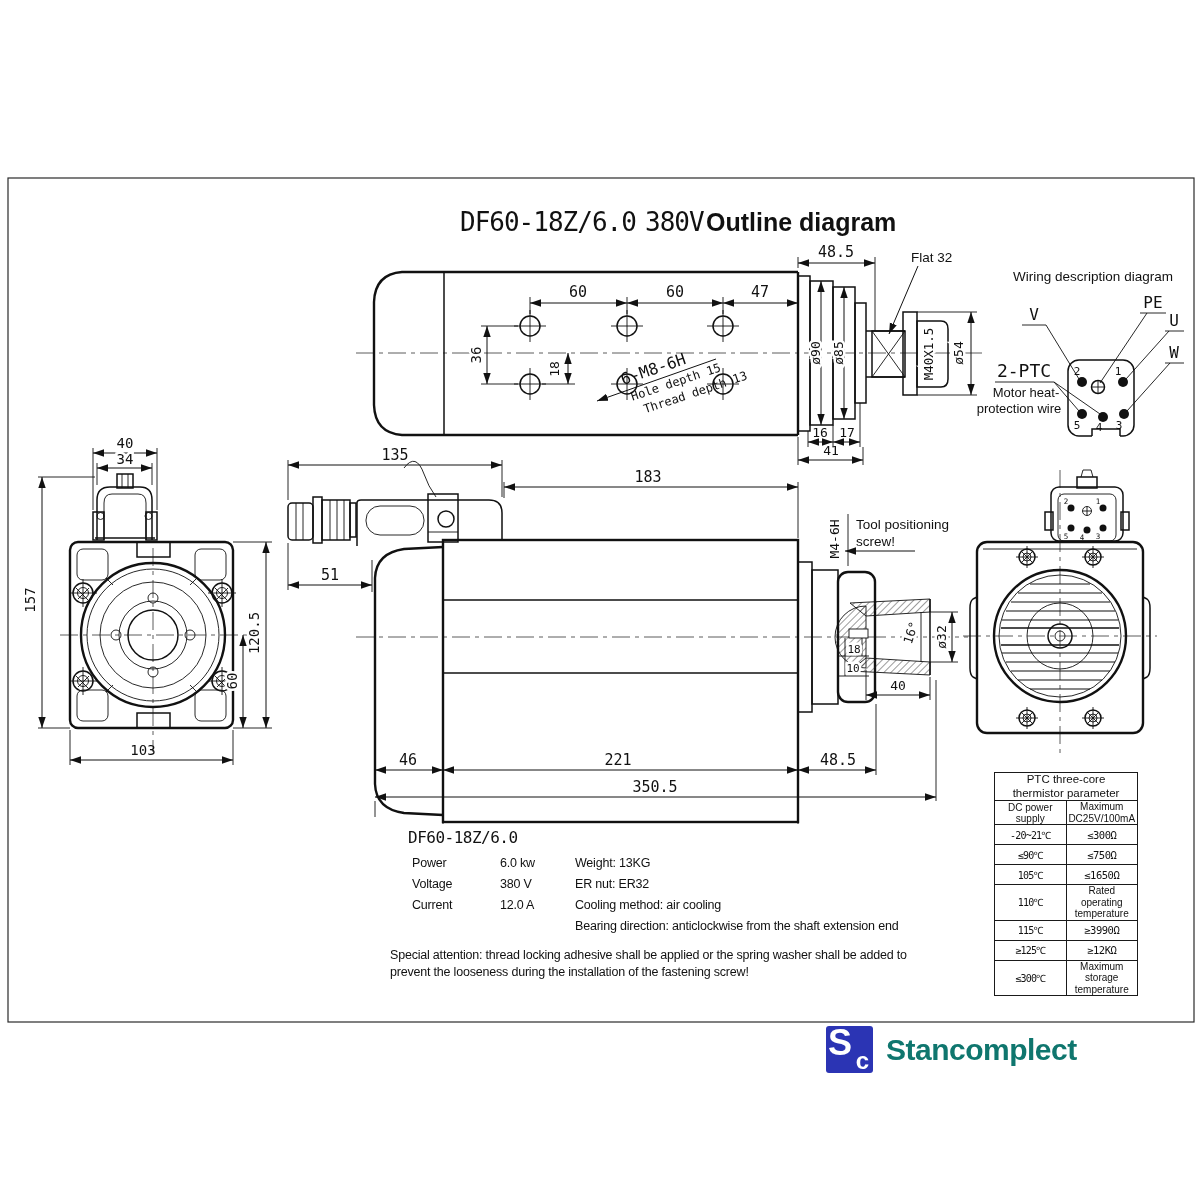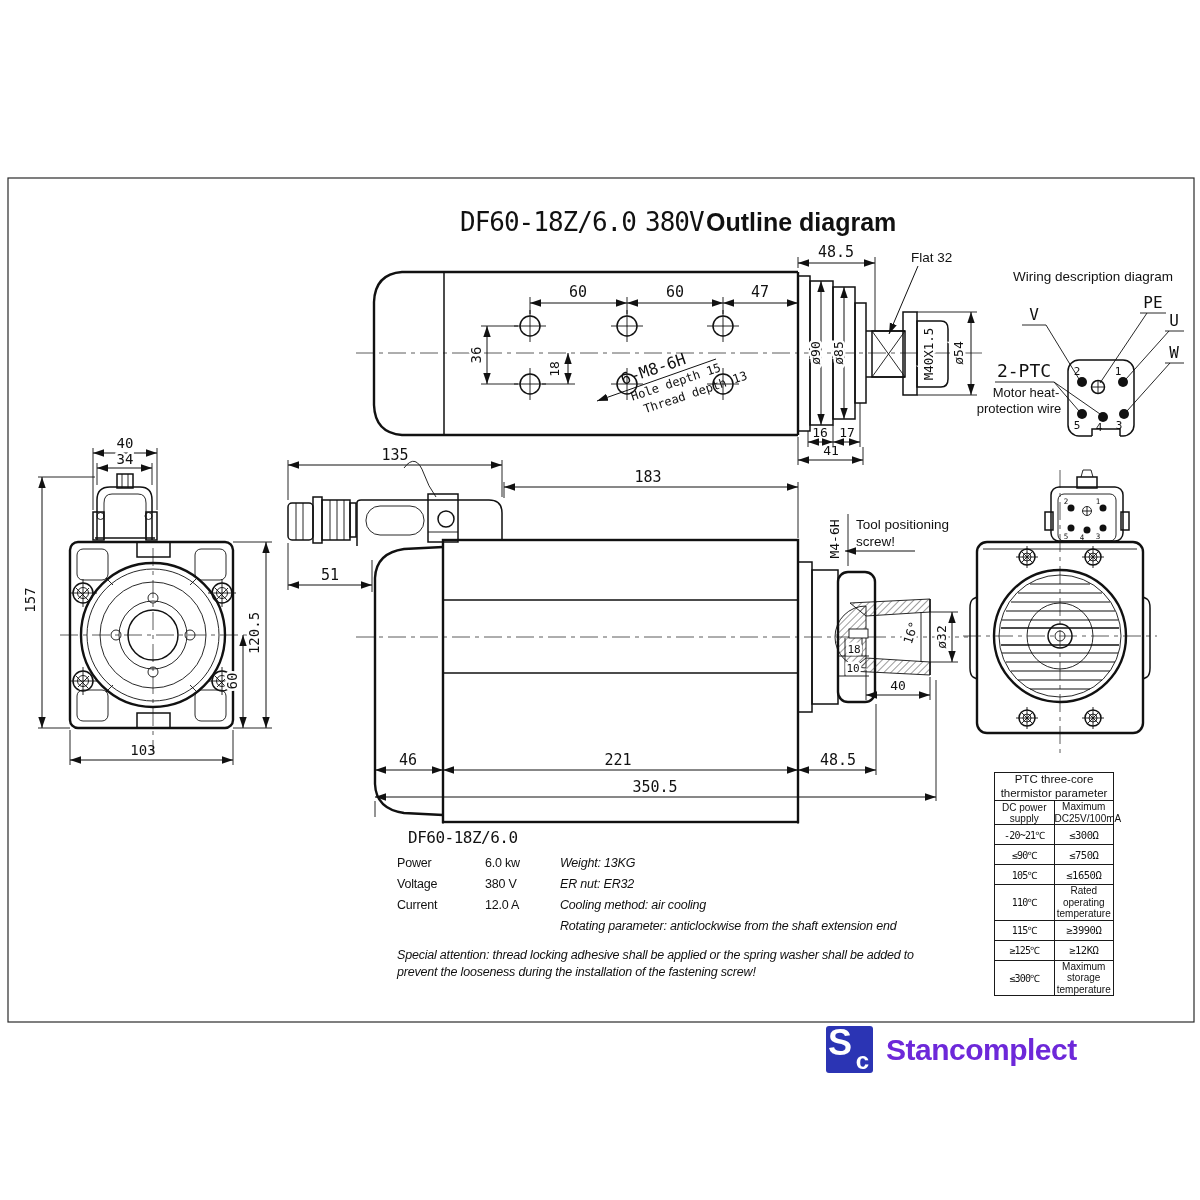--- a/index.html
+++ b/index.html
@@ -14,39 +14,39 @@
   .bold{stroke:#111;stroke-width:2.4;fill:none;}
   .dim{stroke:#111;stroke-width:1;fill:none;marker-start:url(#arr);marker-end:url(#arr);}
   .dime{stroke:#111;stroke-width:1;fill:none;marker-end:url(#arr);}
   .dims{stroke:#111;stroke-width:1;fill:none;marker-start:url(#arr);}
   .cl{stroke:#333;stroke-width:0.8;fill:none;stroke-dasharray:18 5 4 5;}
   .pin{fill:#111;stroke:none;}
   
   .specs{position:absolute;left:390px;top:828px;width:600px;font-size:12.5px;letter-spacing:-0.2px;}
   .specs-model{margin-left:18px;font-family:"DejaVu Sans Mono",monospace;font-size:16px;letter-spacing:-0.5px;margin-bottom:9px;}
   .srow{height:21px;white-space:nowrap;}
-  .sl{display:inline-block;width:88px;margin-left:7px;vertical-align:top;}
+  .sl{display:inline-block;width:88px;margin-left:22px;vertical-align:top;}
   .sv{display:inline-block;width:75px;vertical-align:top;}
-  .sr{display:inline-block;vertical-align:top;font-style:italic;}
-  .sattn{margin-left:7px;margin-top:7px;width:560px;line-height:1.35;font-style:italic;}
+  .sr{display:inline-block;vertical-align:top;}
+  .sattn{margin-top:7px;width:560px;line-height:1.35;}
   
   .ptc{position:absolute;left:994px;top:772px;}
-  .ptc table{border-collapse:collapse;width:120px;table-layout:fixed;padding-left:12px;}
+  .ptc table{border-collapse:collapse;width:144px;table-layout:fixed;padding-left:12px;}
   .ptc td{border:1px solid #1a1a1a;text-align:center;padding:0;vertical-align:middle;}
   .ptc .tt{height:27px;font-size:11.5px;line-height:1.15;}
   .ptc .hd{height:18px;font-size:7.5px;line-height:1.1;}
   .ptc .c1{width:44px;font-family:"DejaVu Sans Mono",monospace;font-size:10px;letter-spacing:-0.8px;height:19px;}
   .ptc .c2{width:90px;font-family:"DejaVu Sans Mono",monospace;font-size:10.5px;letter-spacing:-0.5px;}
   .ptc .c2s{width:90px;font-size:10px;line-height:1.15;font-family:"Liberation Sans",sans-serif;}
   
   .logo{position:absolute;left:826px;top:1026px;display:flex;align-items:center;}
   .logo-mark{position:relative;width:47px;height:47px;background:#2b34b4;border-radius:3px;}
   .logo-mark .ls{position:absolute;left:2px;top:-4px;color:#fff;font-weight:bold;font-size:36px;font-family:"Liberation Sans",sans-serif;}
   .logo-mark .lc{position:absolute;right:4px;bottom:-2px;color:#fff;font-weight:bold;font-size:24px;font-family:"Liberation Sans",sans-serif;}
-  .logo-name{margin-left:13px;font-size:30px;font-weight:bold;color:#6d28d9;letter-spacing:-0.5px;}
+  .logo-name{margin-left:13px;font-size:30px;font-weight:bold;color:#0f766e;letter-spacing:-0.5px;}
 </style>
 </head>
 <body>
 
 <div id="canvas">
 
 <svg width="1200" height="1200" viewBox="0 0 1200 1200" style="position:absolute;left:0;top:0;">
   <defs>
     <marker id="arr" markerUnits="userSpaceOnUse" markerWidth="12" markerHeight="9" refX="11" refY="4.5" orient="auto-start-reverse">
       <path d="M0,0.8 L11,4.5 L0,8.2 Z" fill="#111"></path>
@@ -491,21 +491,21 @@
   <div class="srow">
     <span class="sl">Power</span><span class="sv">6.0 kw</span><span class="sr">Weight: 13KG</span>
   </div>
   <div class="srow">
     <span class="sl">Voltage</span><span class="sv">380 V</span><span class="sr">ER nut: ER32</span>
   </div>
   <div class="srow">
     <span class="sl">Current</span><span class="sv">12.0 A</span><span class="sr">Cooling method: air cooling</span>
   </div>
   <div class="srow">
-    <span class="sl"></span><span class="sv"></span><span class="sr">Rotating parameter: anticlockwise from the shaft extension end</span>
+    <span class="sl"></span><span class="sv"></span><span class="sr">Bearing direction: anticlockwise from the shaft extension end</span>
   </div>
   <div class="sattn">
     <span>Special attention: thread locking adhesive shall be applied or the spring washer shall be added to</span><br>
     <span>prevent the looseness during the installation of the fastening screw!</span>
   </div>
 </div>
 
 <div class="ptc">
   <table>
     <tbody>

